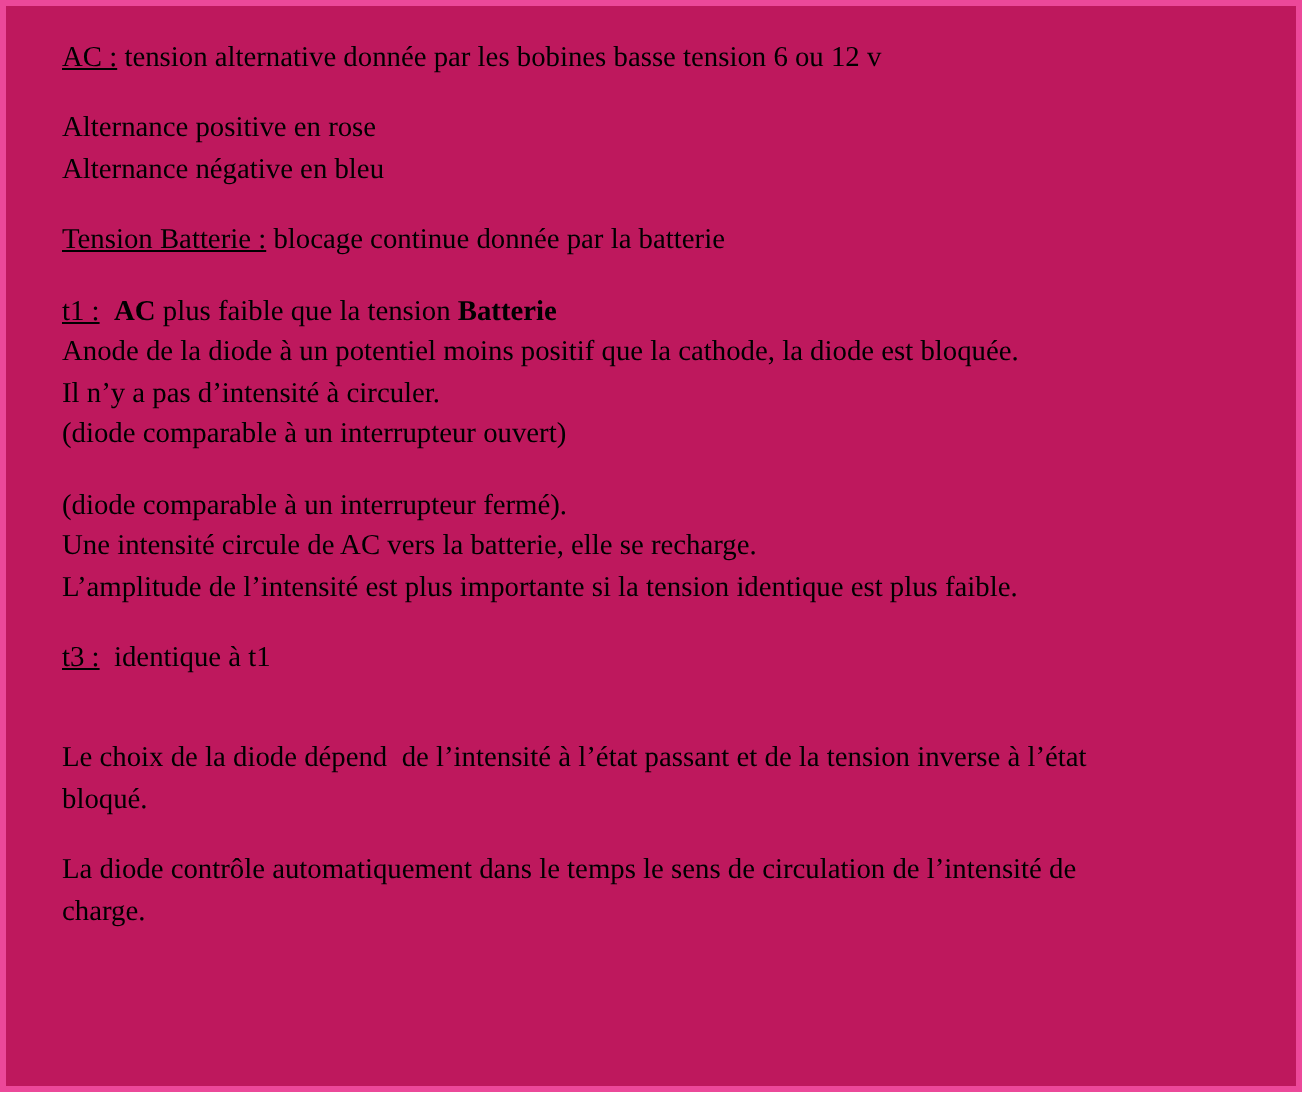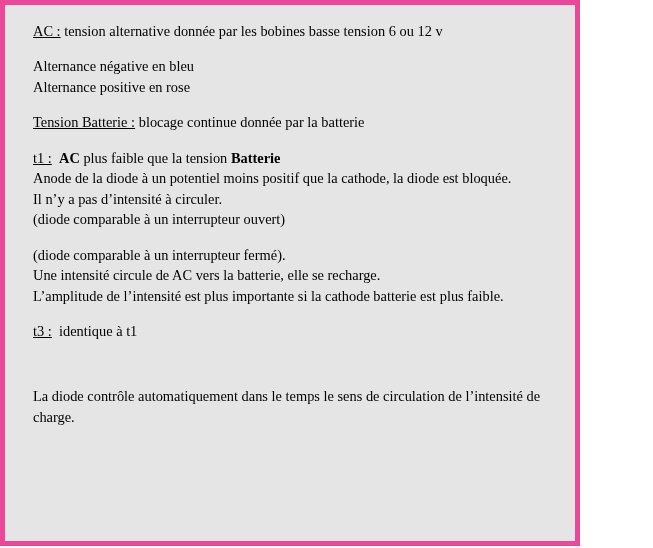--- a/index.html
+++ b/index.html
@@ -8,25 +8,25 @@
     background: #ffffff;
   }
   body {
     width: 653px;
     height: 548px;
     font-family: "Liberation Serif", serif;
     color: #000000;
   }
   .page {
     position: relative;
-    width: 580px;
+    width: 651px;
     height: 546px;
-    border: 5px solid #ec4899;
+    border: 3px solid #ec4899;
     box-sizing: border-box;
-    background: #e5e5e5;
+    background: #be185d;
     overflow: hidden;
   }
   .content {
     padding: 16px 22px 0 28px;
     font-size: 14.4px;
     line-height: 1.42;
   }
   .line {
     white-space: pre-wrap;
   }
@@ -47,22 +47,22 @@
 <div class="page">
   <div class="content">
 
     <div class="block">
       <div class="line"><span class="u">AC :</span><span> tension alternative donnée par les bobines basse tension 6 ou 12 v</span></div>
     </div>
 
     <div class="spacer-md"></div>
 
     <div class="block">
+      <div class="line">Alternance positive en rose</div>
       <div class="line">Alternance négative en bleu</div>
-      <div class="line">Alternance positive en rose</div>
     </div>
 
     <div class="spacer-md"></div>
 
     <div class="block">
       <div class="line"><span class="u">Tension Batterie :</span><span> blocage continue donnée par la batterie</span></div>
     </div>
 
     <div class="spacer-md"></div>
 
@@ -71,34 +71,38 @@
       <div class="line">Anode de la diode à un potentiel moins positif que la cathode, la diode est bloquée.</div>
       <div class="line">Il n’y a pas d’intensité à circuler.</div>
       <div class="line">(diode comparable à un interrupteur ouvert)</div>
     </div>
 
     <div class="spacer-md"></div>
 
     <div class="block">
       <div class="line">(diode comparable à un interrupteur fermé).</div>
       <div class="line">Une intensité circule de AC vers la batterie, elle se recharge.</div>
-      <div class="line">L’amplitude de l’intensité est plus importante si la cathode batterie est plus faible.</div>
+      <div class="line">L’amplitude de l’intensité est plus importante si la tension identique est plus faible.</div>
     </div>
 
     <div class="spacer-md"></div>
 
     <div class="block">
       <div class="line"><span class="u">t3 :</span><span>  identique à t1</span></div>
     </div>
 
     <div class="spacer-md"></div>
 
 
     <div class="spacer-md"></div>
 
+    <div class="block">
+      <div class="line">Le choix de la diode dépend  de l’intensité à l’état passant et de la tension inverse à l’état</div>
+      <div class="line">bloqué.</div>
+    </div>
 
     <div class="spacer-md"></div>
 
     <div class="block">
       <div class="line">La diode contrôle automatiquement dans le temps le sens de circulation de l’intensité de</div>
       <div class="line">charge.</div>
     </div>
 
   </div>
 </div>

